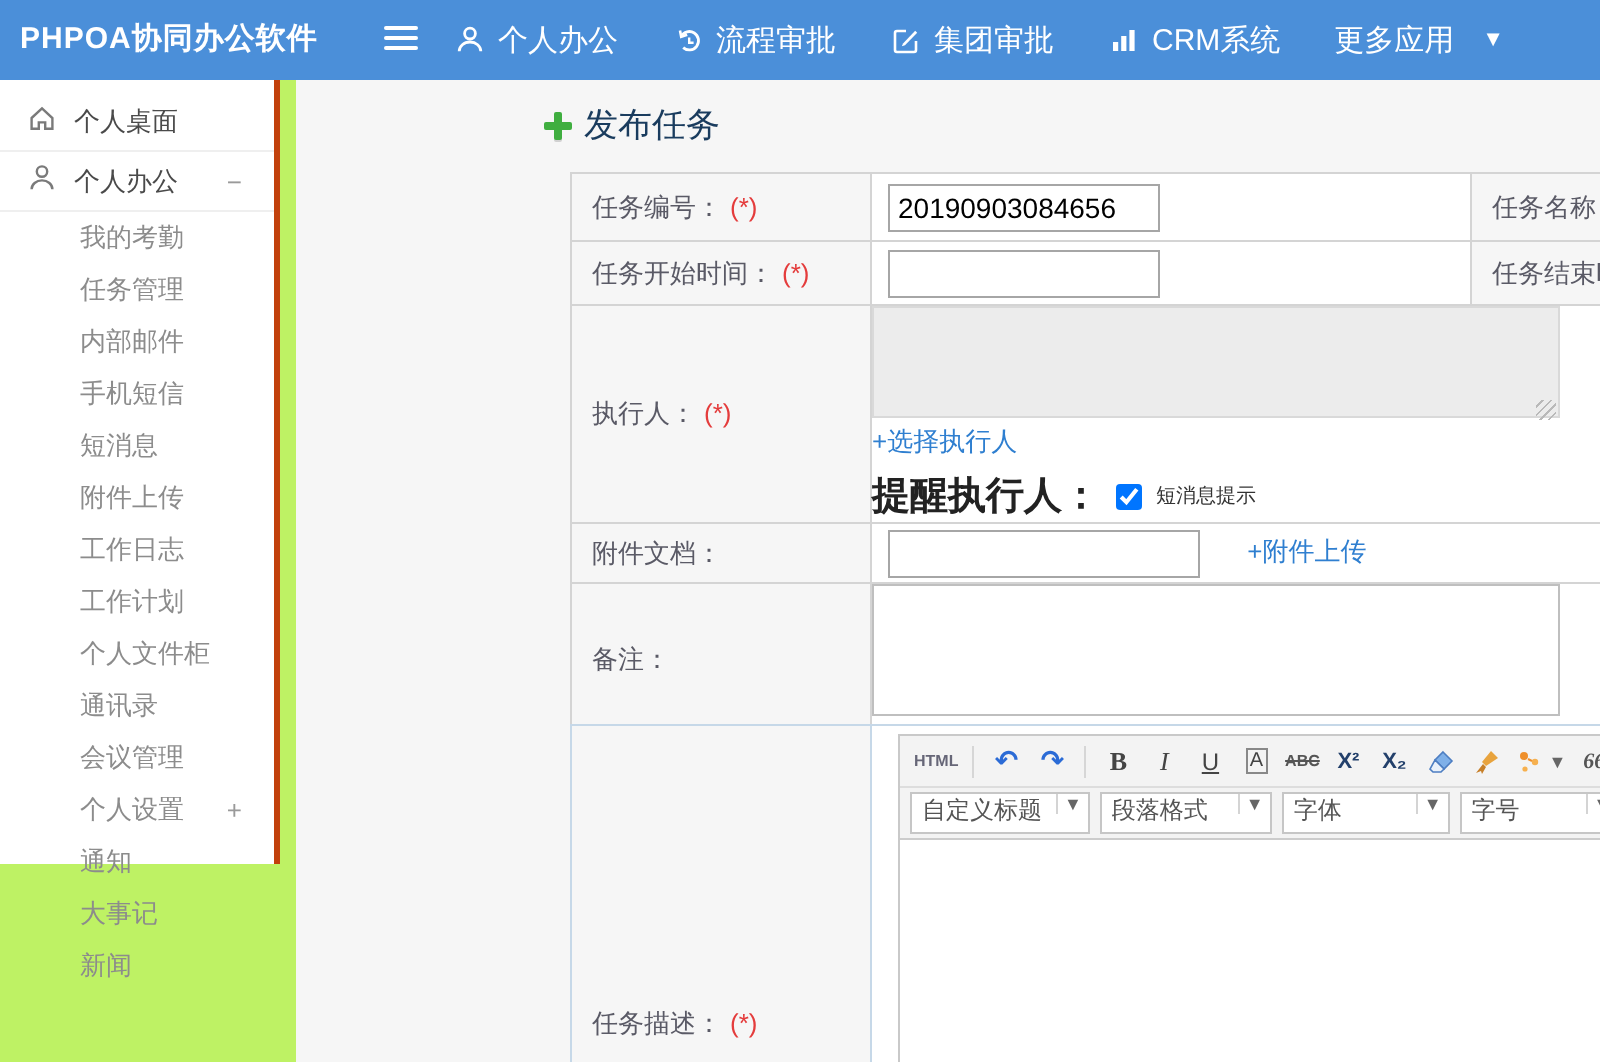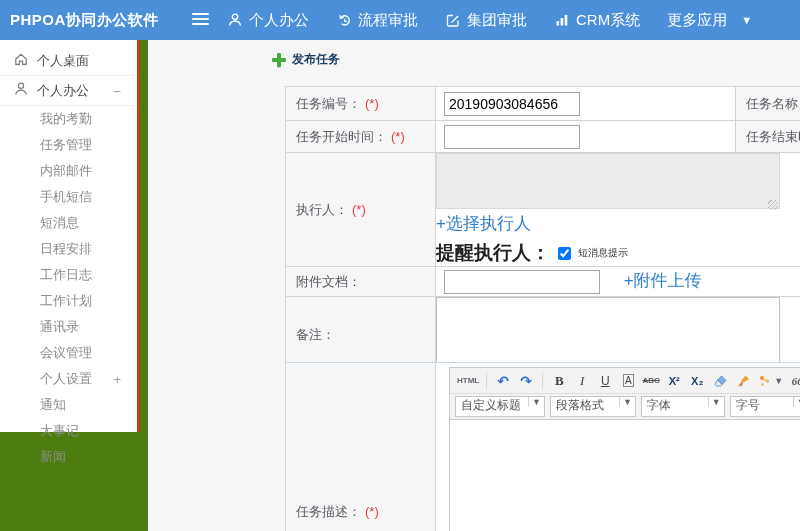--- a/index.html
+++ b/index.html
@@ -1,16 +1,16 @@
 <!DOCTYPE html>
 <html><head>
 <meta charset="utf-8">
 <style>
   html,body{margin:0;padding:0;}
-  #root{position:relative;width:800px;height:531px;overflow:hidden;background:#4d7c0f;
+  #root{position:relative;width:800px;height:531px;overflow:hidden;background:#bef264;
         font-family:"Liberation Sans","DejaVu Sans",sans-serif;font-size:13px;color:#444;}
   .abs{position:absolute;}
 
   
   .topbar{position:absolute;left:0;top:0;width:800px;height:40px;background:#4b8fd9;}
   .brand{position:absolute;left:10px;top:0;line-height:40px;color:#fff;font-size:15px;font-weight:bold;letter-spacing:.5px;}
   .hamburger{position:absolute;left:192px;top:13px;width:17px;height:14px;cursor:pointer;}
   .hamburger i{display:block;height:2px;background:#fff;margin:0 0 3px 0;border-radius:1px;}
   .topnav{position:absolute;left:227px;top:0;height:40px;display:flex;align-items:center;gap:27px;}
   .topnav .nav-item{display:flex;align-items:center;gap:6px;color:#fff;font-size:15px;cursor:pointer;white-space:nowrap;}
@@ -22,33 +22,33 @@
   .side-item{position:relative;display:flex;align-items:center;cursor:pointer;}
   .side-item.lvl0{height:29px;padding-left:13px;gap:8px;color:#4a4a4a;font-size:13px;}
   .side-item.sep{border-bottom:1px solid #efefef;}
   .side-item.lvl1{height:26px;padding-left:40px;color:#8c8c8c;font-size:13px;}
   .side-toggle{position:absolute;right:16px;top:50%;transform:translateY(-50%);color:#9a9a9a;font-size:13px;}
   .side-item svg{flex:0 0 auto;}
 
   
   .content{position:absolute;left:148px;top:40px;width:652px;height:491px;background:#f6f6f6;}
   .page-title{position:absolute;left:124px;top:11px;display:flex;align-items:center;gap:6px;}
-  .page-title .ttl{font-size:12px;font-weight:bold;color:#1a3c5e;}
+  .page-title .ttl{font-size:17px;font-weight:normal;color:#1a3c5e;}
   .plus-icon{position:relative;width:14px;height:14px;}
   .plus-icon:before{content:"";position:absolute;left:5px;top:0;width:4px;height:14px;background:#3fae3f;border-radius:1px;box-shadow:0 1px 0 rgba(0,0,0,.15);}
   .plus-icon:after{content:"";position:absolute;left:0;top:5px;width:14px;height:4px;background:#3fae3f;border-radius:1px;}
 
   table.form{border-collapse:collapse;table-layout:fixed;background:#fff;}
   table.form td{border:1px solid #d4d4d4;padding:0;vertical-align:middle;box-sizing:border-box;}
   table.form td.lbl{background:#f6f6f6;padding-left:10px;color:#5a5a66;}
   table.form2 td{border-color:#c6d8e8;}
   .req{color:#e43c3c;margin-left:4px;}
   .cellpad{padding:4px 8px;}
   input.txt{height:20px;border:1px solid #a6a6a6;background:#fff;font-size:13px;padding:1px 4px;font-family:"Liberation Sans","DejaVu Sans",sans-serif;}
-  .link{color:#2f7fd0;text-decoration:none;font-size:17px;cursor:pointer;text-align:right;}
+  .link{color:#2f7fd0;text-decoration:none;font-size:13px;cursor:pointer;text-align:right;}
   textarea.gray{width:338px;height:50px;background:#ececec;border:1px solid #d9d9d9;resize:none;}
   .grip{position:absolute;right:2px;bottom:2px;width:10px;height:10px;cursor:nwse-resize;
         background:repeating-linear-gradient(135deg,transparent 0 2px,#b9b9b9 2px 3px);}
   textarea.white{width:338px;height:60px;background:#fff;border:1px solid #bfbfbf;resize:none;}
   .remind{display:flex;align-items:center;gap:4px;margin-top:5px;}
   .remind b{color:#222;font-size:19px;}
   .remind label{color:#333;font-size:10px;}
 
   
   .editor{width:608px;border:1px solid #c9c9c9;background:#fff;margin:4px 0 0 13px;}
@@ -160,27 +160,30 @@
     <div class="side-item lvl1">
         <span>内部邮件</span>
       </div>
     <div class="side-item lvl1">
         <span>手机短信</span>
       </div>
     <div class="side-item lvl1">
         <span>短消息</span>
       </div>
     <div class="side-item lvl1">
-        <span>日程安排</span>
+        <span>附件上传</span>
       </div>
     <div class="side-item lvl1">
         <span>工作日志</span>
       </div>
     <div class="side-item lvl1">
         <span>工作计划</span>
+      </div>
+    <div class="side-item lvl1">
+        <span>个人文件柜</span>
       </div>
     <div class="side-item lvl1">
         <span>通讯录</span>
       </div>
     <div class="side-item lvl1">
         <span>会议管理</span>
       </div>
     <div class="side-item lvl1">
       <span>个人设置</span>
       <span class="side-toggle">+</span>

